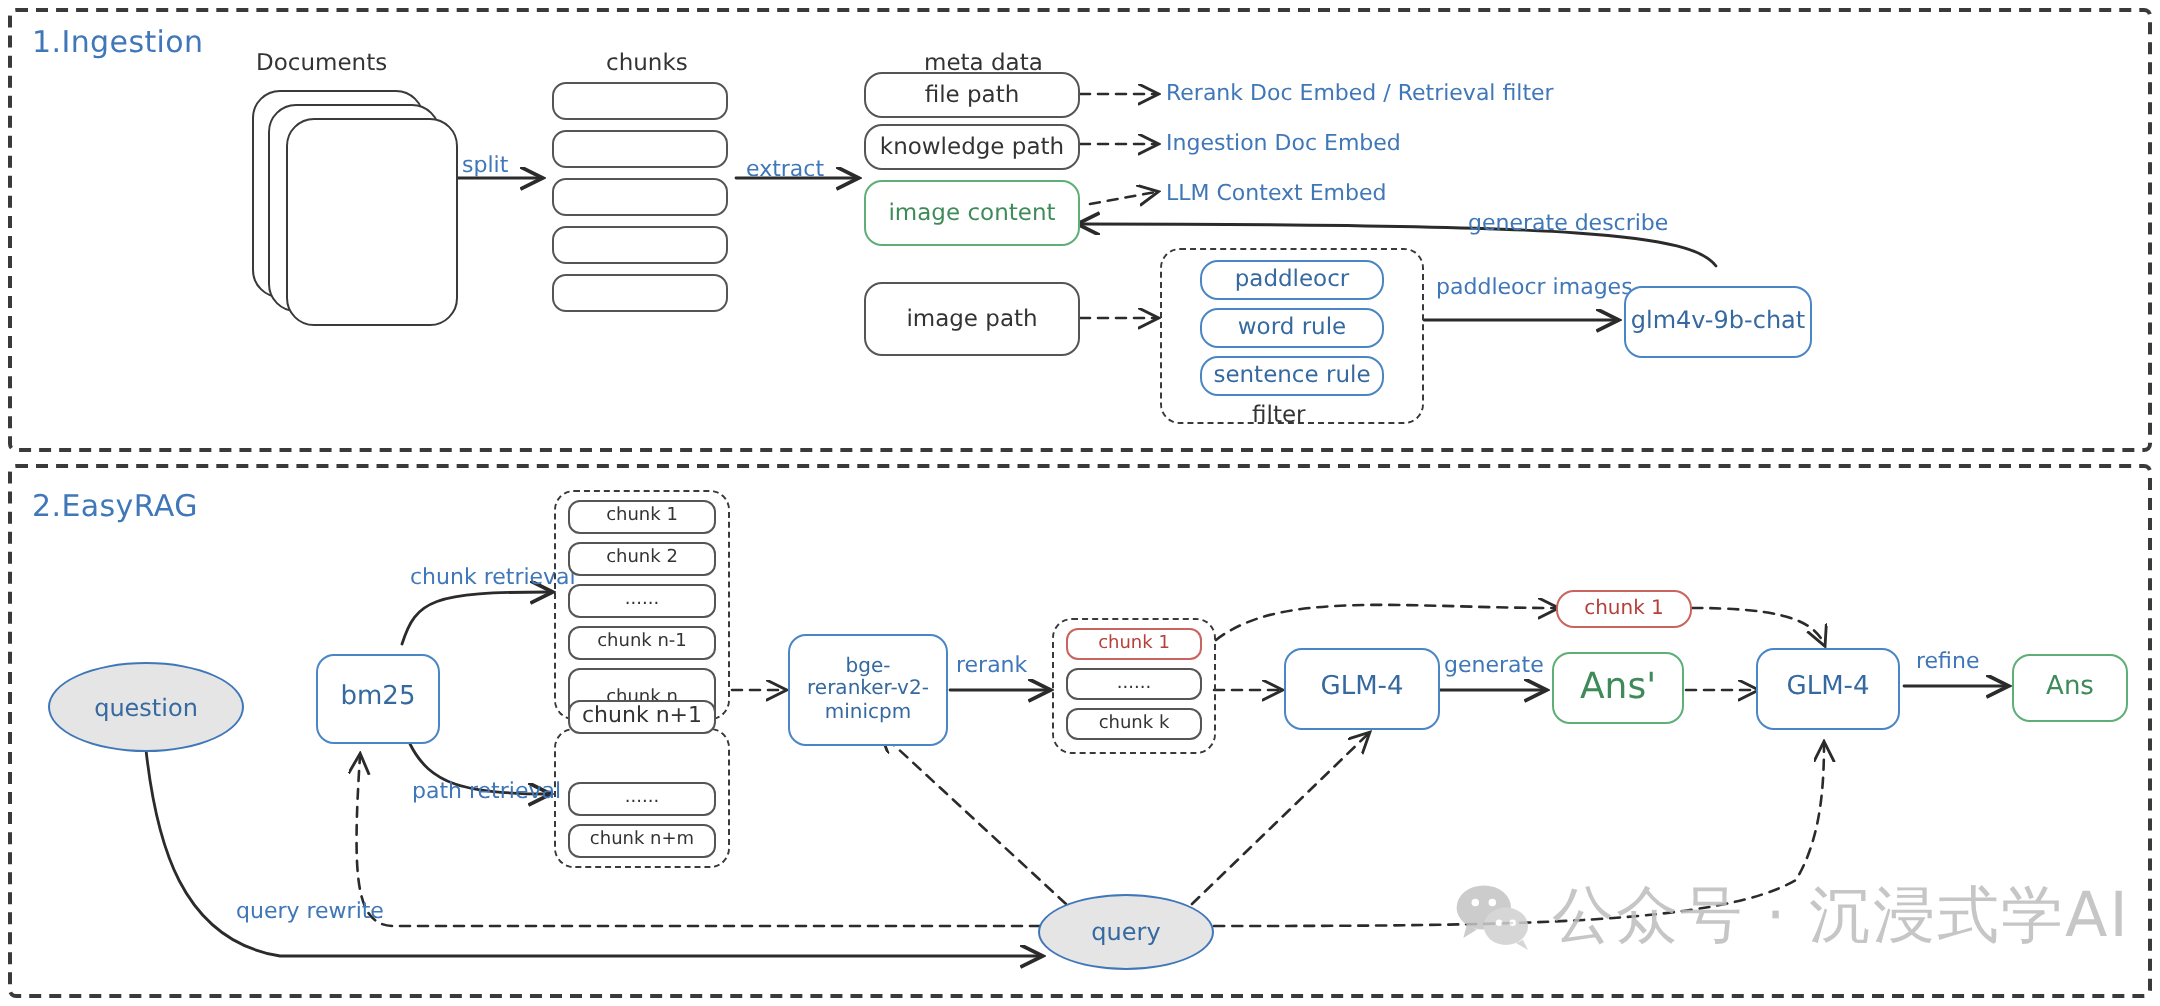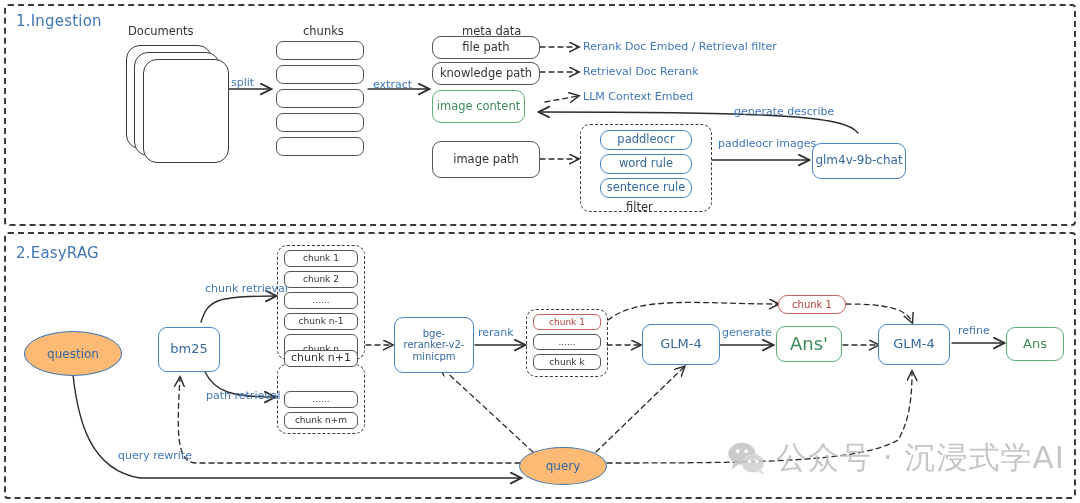--- a/index.html
+++ b/index.html
@@ -74,21 +74,21 @@
     background:#fff;
     box-sizing:border-box;
   }
 
   
   .ellipse{
     position:absolute;
     box-sizing:border-box;
     border:1.5px solid #3f77b8;
     border-radius:50%;
-    background:#fdba74;
+    background:#e5e5e5;
     display:flex;align-items:center;justify-content:center;
     color:#35699f;font-size:12px;
   }
 
   
   #arrows{position:absolute;left:0;top:0;width:1080px;height:503px;pointer-events:none;}
 
   
   #watermark{
     position:absolute;
@@ -192,25 +192,25 @@
       <div class="node gray" style="left: 276px; top: 89px; width: 88px; height: 19px; border-radius: 7px;"></div>
       <div class="node gray" style="left: 276px; top: 113px; width: 88px; height: 19px; border-radius: 7px;"></div>
       <div class="node gray" style="left: 276px; top: 137px; width: 88px; height: 19px; border-radius: 7px;"></div>
     </div>
 
   <div class="label" style="left:373px;top:78px;">extract</div>
 
   <div class="caption" style="left:462px;top:24px;">meta data</div>
   <div class="node gray" style="left:432px;top:36px;width:108px;height:23px;">file path</div>
   <div class="node gray" style="left:432px;top:62px;width:108px;height:23px;">knowledge path</div>
-  <div class="node green" style="left:432px;top:90px;width:93px;height:33px;text-align:right;">image content</div>
+  <div class="node green" style="left:432px;top:90px;width:108px;height:33px;text-align:right;">image content</div>
   <div class="node gray" style="left:432px;top:141px;width:108px;height:37px;">image path</div>
 
   <div class="label" style="left:583px;top:40px;">Rerank Doc Embed  / Retrieval filter</div>
-  <div class="label" style="left:583px;top:65px;">Retrieval Doc Rerank</div>
+  <div class="label" style="left:583px;top:65px;">Ingestion Doc Embed</div>
   <div class="label" style="left:583px;top:90px;">LLM Context Embed</div>
 
   <div class="dashgroup" style="left:580px;top:124px;width:132px;height:88px;"></div>
   <div class="node blue" style="left:600px;top:130px;width:92px;height:20px;">paddleocr</div>
   <div class="node blue" style="left:600px;top:154px;width:92px;height:20px;">word rule</div>
   <div class="node blue" style="left:600px;top:178px;width:92px;height:20px;">sentence rule</div>
   <div class="caption" style="left:626px;top:200px;">filter</div>
 
   <div class="label" style="left:718px;top:137px;">paddleocr images</div>
   <div class="label" style="left:734px;top:105px;">generate describe</div>

